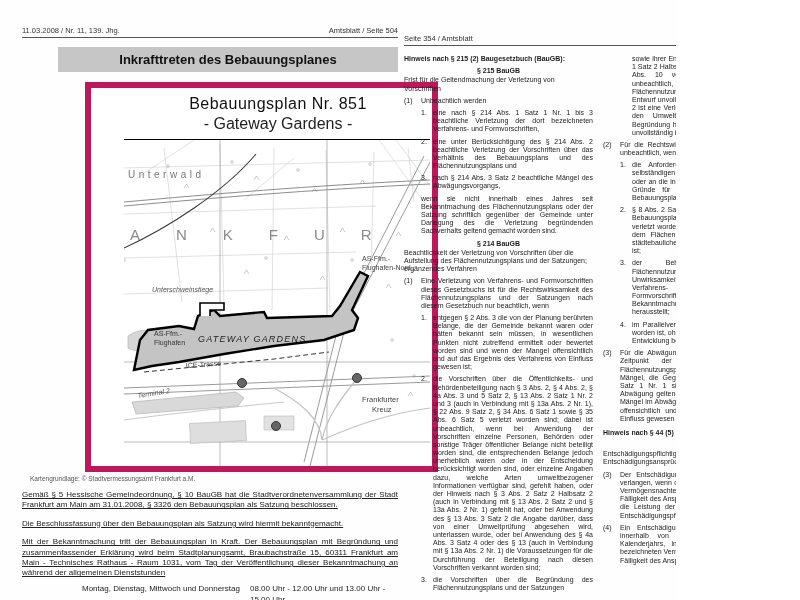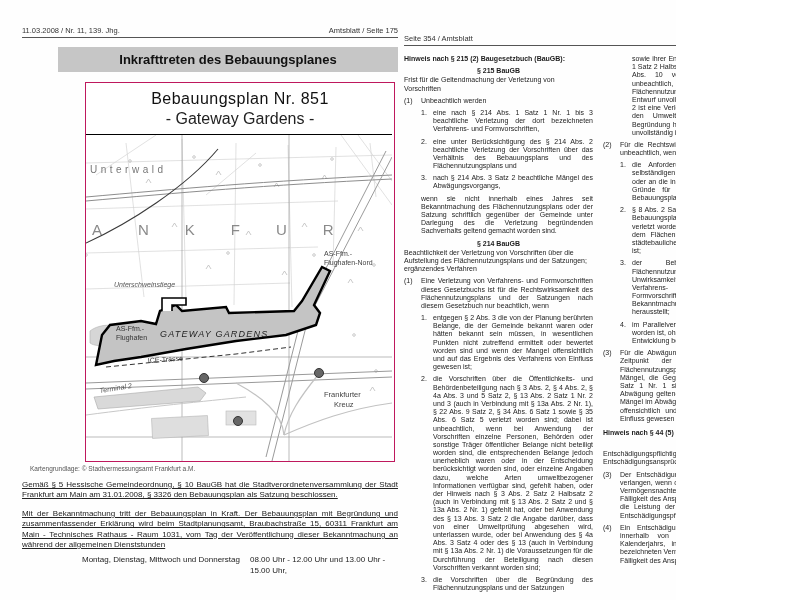--- a/index.html
+++ b/index.html
@@ -6,21 +6,21 @@
   .sheet{position:relative;width:676px;height:600px;background:#fefefe;overflow:hidden;
          font-family:"Liberation Sans", sans-serif;color:#1a1a1a;}
   
   .pg-header{display:flex;justify-content:space-between;align-items:flex-end;
              border-bottom:1px solid #555;padding-bottom:2px;font-size:7.5px;color:#333;}
   
   .page-left{position:absolute;left:22px;top:26px;width:376px;}
   .title-bar{margin:9px 12px 0 36px;width:340px;height:25px;background:#c6c6c6;
              display:flex;align-items:center;justify-content:center;
              font-size:13px;font-weight:bold;color:#111;}
-  .map-box{margin:10px 0 0 63px;width:308px;border:1px solid #be185d;background:#fff;}
+  .map-box{margin:10px 0 0 63px;width:308px;border:6px solid #be185d;background:#fff;padding-left:33px;}
   .map-title{font-size:16px;text-align:center;margin-top:7px;letter-spacing:.5px;color:#111;}
   .map-subtitle{font-size:16px;text-align:center;margin:2px 0 6px 0;color:#222;}
   .map-svg{display:block;border-top:1px solid #000;}
   .map-credit{font-size:6.5px;color:#555;margin:3px 0 0 8px;}
   .lp-para{font-size:8px;line-height:1.3;text-align:justify;margin-top:8px;color:#222;text-decoration:underline;}
   .lp-sig{font-size:8px;line-height:1.3;text-align:right;padding-right:6px;margin-top:7px;color:#222;}
   .lp-schedule{margin:5px 0 0 60px;font-size:8px;line-height:1.35;color:#222;}
   .sch-row{display:flex;}
   .sch-days{width:168px;flex:none;}
   .sch-hours{flex:1;}
@@ -44,21 +44,21 @@
   .mt{font-family:"Liberation Sans", sans-serif;}
 </style>
 </head>
 <body>
 
 <div class="sheet">
 
   <div class="page-left">
     <div class="pg-header">
       <span>11.03.2008 / Nr. 11, 139. Jhg.</span>
-      <span>Amtsblatt / Seite 175</span>
+      <span>Amtsblatt / Seite 504</span>
     </div>
 
     <div class="title-bar">
       <span>Inkrafttreten des Bebauungsplanes</span>
     </div>
 
     <div class="map-box">
       <div class="map-title">Bebauungsplan Nr. 851</div>
       <div class="map-subtitle">- Gateway Gardens -</div>
 
@@ -161,20 +161,21 @@
         <text class="mt" x="238" y="262" font-size="7.5" fill="#444444">Frankfurter</text>
         <text class="mt" x="248" y="272" font-size="7.5" fill="#444444">Kreuz</text>
       </svg>
     </div>
 
     <div class="map-credit">Kartengrundlage: © Stadtvermessungsamt Frankfurt a.M.</div>
 
     <div class="lp-para">Gemäß § 5 Hessische Gemeindeordnung, § 10 BauGB hat die Stadtverordnetenversammlung der Stadt Frankfurt am Main am 31.01.2008, § 3326 den Bebauungsplan als Satzung beschlossen.</div>
 
 
+    <div class="lp-para">Die Beschlussfassung über den Bebauungsplan als Satzung wird hiermit bekanntgemacht.</div>
     <div class="lp-para">Mit der Bekanntmachung tritt der Bebauungsplan in Kraft. Der Bebauungsplan mit Begründung und zusammenfassender Erklärung wird beim Stadtplanungsamt, Braubachstraße 15, 60311 Frankfurt am Main - Technisches Rathaus - Raum 1031, vom Tag der Veröffentlichung dieser Bekanntmachung an während der allgemeinen Dienststunden</div>
 
     <div class="lp-schedule">
       <div class="sch-row">
         <span class="sch-days">Montag, Dienstag, Mittwoch und Donnerstag</span>
         <span class="sch-hours">08.00 Uhr - 12.00 Uhr und 13.00 Uhr - 15.00 Uhr,</span>
       </div>
 
     </div>
 

